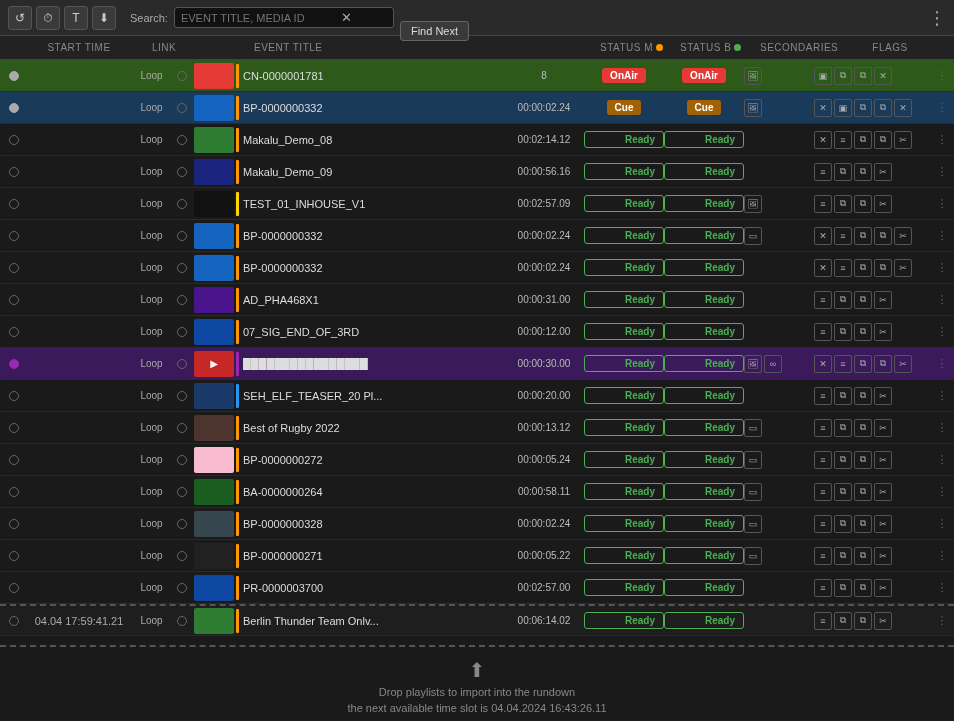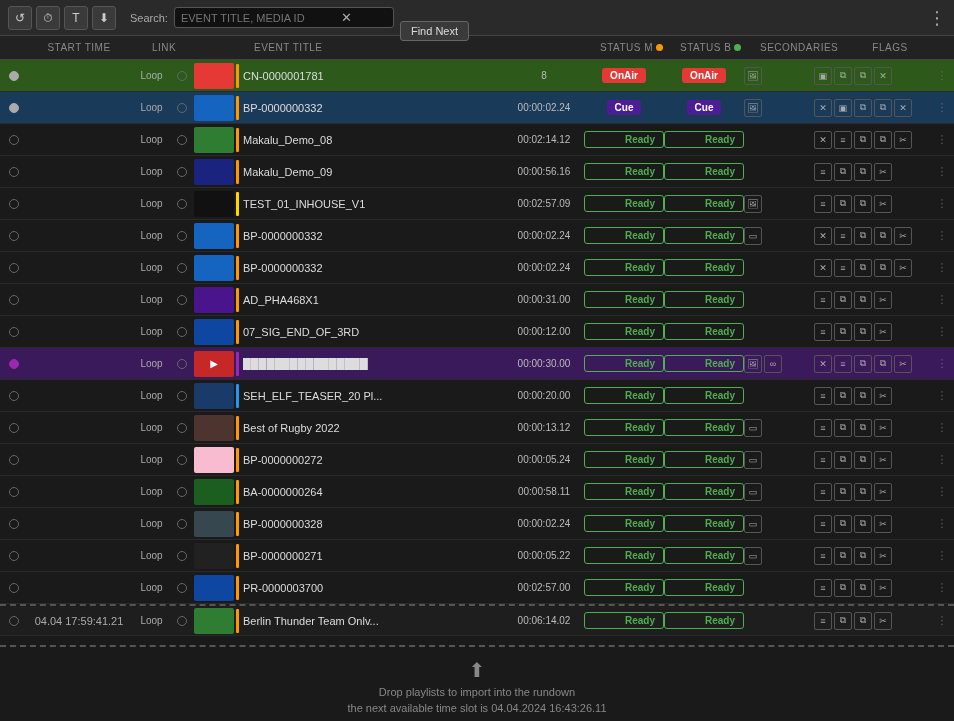--- a/index.html
+++ b/index.html
@@ -159,21 +159,21 @@
     .row-statusm { width: 80px; text-align: center; }
     .row-statusb { width: 80px; text-align: center; }
     .status-badge {
       display: inline-block;
       padding: 2px 8px;
       border-radius: 3px;
       font-size: 10px;
       font-weight: bold;
     }
     .badge-onair { background: #e53935; color: #fff; }
-    .badge-cue { background: #4c1d95; color: #fff; }
+    .badge-cue { background: #a16207; color: #fff; }
     .badge-ready {
       background: transparent;
       border: 1px solid #4caf50;
       color: #4caf50;
       padding-left: 40px;
     }
     .row-secondaries { width: 70px; text-align: center; }
     .row-flags { width: 120px; display: flex; align-items: center; gap: 2px; }
     .flag-icon {
       width: 18px; height: 18px;

